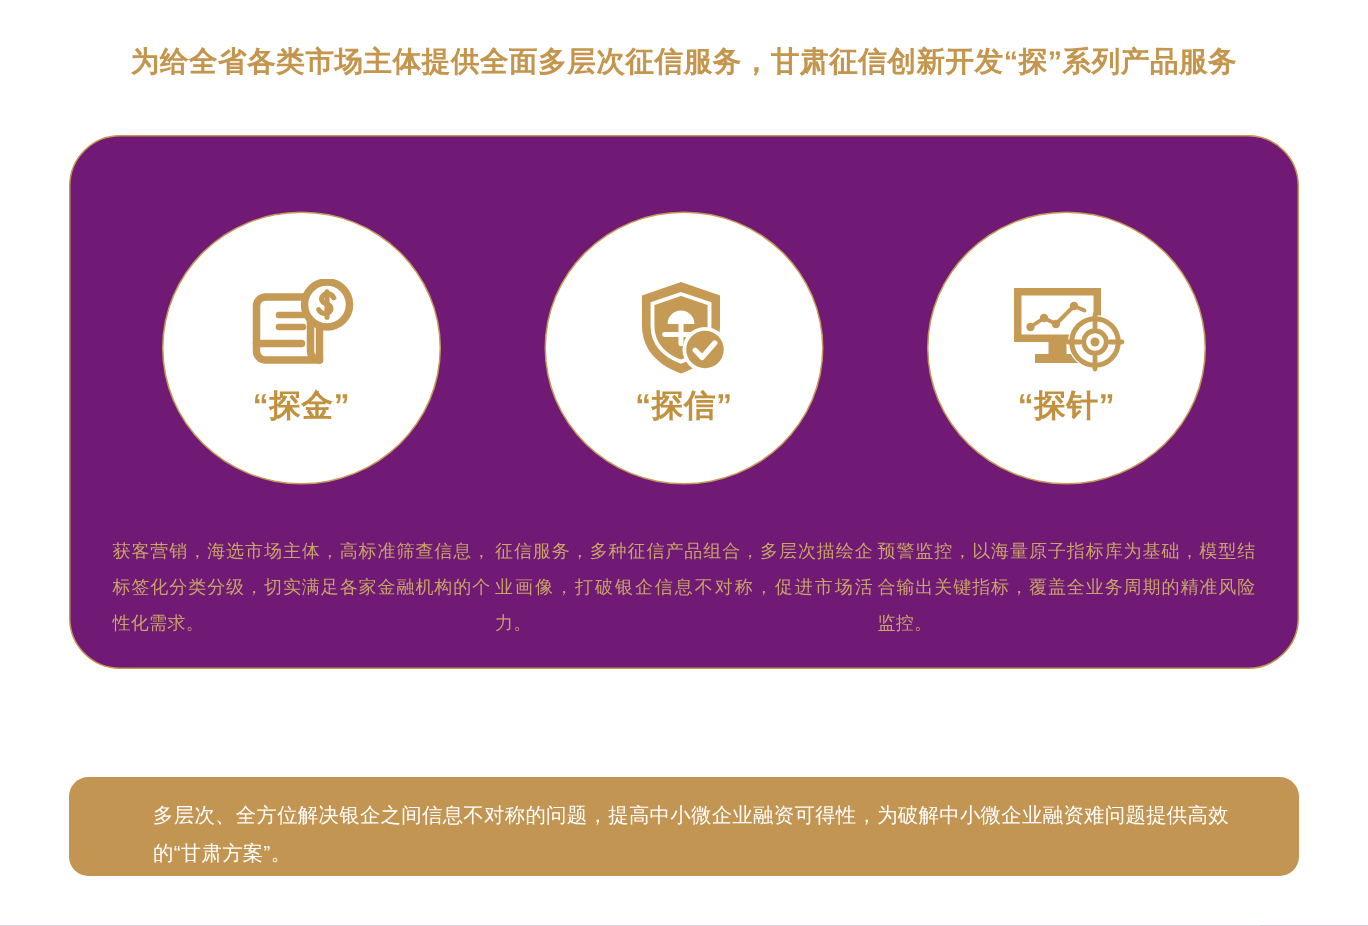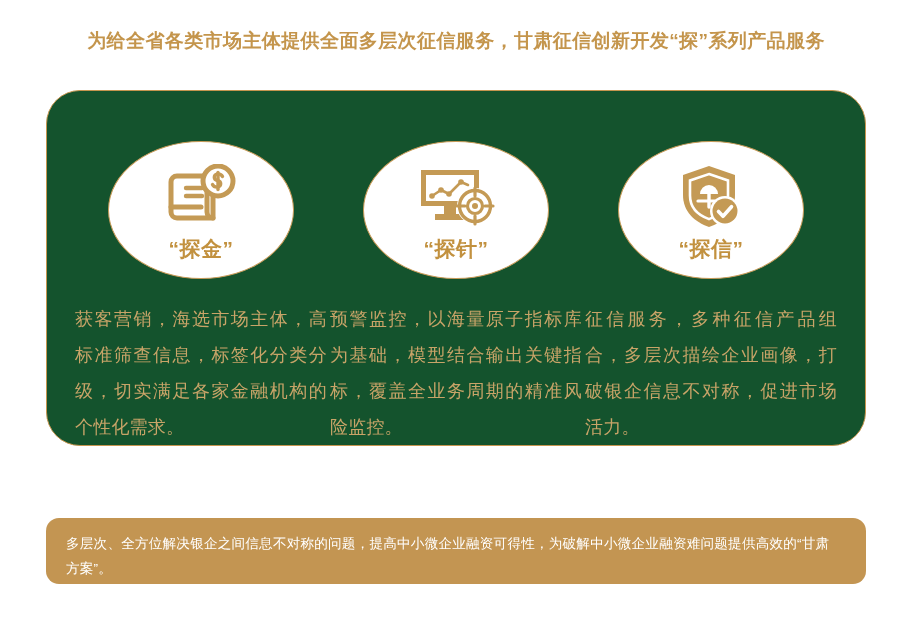--- a/index.html
+++ b/index.html
@@ -35,21 +35,21 @@
 
   
   .product-card {
     position: absolute;
     left: 46px;
     top: 90px;
     width: 820px;
     height: 356px;
     border: 1.3px solid #c6954f;
     border-radius: 34px;
-    background: #14532d;
+    background: #701a75;
   }
 
   .columns {
     position: absolute;
     left: 0; top: 0;
     width: 100%; height: 100%;
     display: flex;
     flex-direction: row;
     justify-content: space-between;
     padding: 0 28px;
@@ -89,40 +89,40 @@
   .circle-label {
     font-size: 21px;
     font-weight: bold;
     color: #c2913f;
     letter-spacing: 0.5px;
     line-height: 1;
   }
 
   
   .desc {
-    margin-top: 22px;
+    margin-top: 32px;
     width: 252px;
-    font-size: 18px;
+    font-size: 12px;
     line-height: 2.0;
     color: #c8a468;
     text-align: justify;
     text-justify: inter-ideograph;
     letter-spacing: 0.2px;
   }
 
   
   .summary-banner {
     position: absolute;
     left: 46px;
     top: 518px;
     width: 820px;
     height: 66px;
     background: #c39552;
     border-radius: 13px;
-    padding: 13px 32px 0 20px;
+    padding: 13px 32px 0 56px;
     color: #ffffff;
     font-size: 13.6px;
     line-height: 1.85;
     letter-spacing: 0.2px;
   }
 </style>
 </head>
 <body>
 
 <div id="page">
@@ -148,20 +148,43 @@
               <path d="M24 32 h16" stroke="#c49a55" stroke-width="4.4" stroke-linecap="round"></path>
 
               <circle cx="56" cy="17" r="15" stroke="#c49a55" stroke-width="5" fill="#ffffff"></circle>
               <path d="M56 8.5 v17" stroke="#c49a55" stroke-width="3.4" stroke-linecap="round"></path>
               <path d="M60.5 12.5 a5 4 0 0 0 -5 -2.6 a4.2 3.4 0 0 0 0 6.6 a4.2 3.4 0 0 1 0 6.6 a5 4 0 0 1 -5 -2.6" stroke="#c49a55" stroke-width="3.4" stroke-linecap="round" fill="none"></path>
             </svg>
           </div>
           <div class="circle-label">“探金”</div>
         </div>
         <div class="desc">获客营销，海选市场主体，高标准筛查信息，标签化分类分级，切实满足各家金融机构的个性化需求。</div>
+      </div>
+
+      <div class="column">
+        <div class="circle">
+          <div class="icon-wrap">
+            <svg width="72" height="68" viewBox="0 0 72 68" fill="none">
+
+              <path d="M34 3 L60 12 v20 c0 17 -12 27 -26 32 C20 59 8 49 8 32 V12 Z" fill="#c49a55"></path>
+
+              <path d="M34 11 L53 17.5 v15 c0 12.5 -9 20 -19 23.6 C24 52.5 15 45 15 32.5 v-15 Z" stroke="#ffffff" stroke-width="2.6" fill="none"></path>
+
+              <path d="M25 31 a9 9 0 0 1 18 0 z" fill="#ffffff"></path>
+              <path d="M34 27 v17" stroke="#ffffff" stroke-width="3.4" stroke-linecap="round"></path>
+              <path d="M23 38 h22" stroke="#ffffff" stroke-width="3.2" stroke-linecap="round"></path>
+
+              <circle cx="50" cy="48" r="15" fill="#ffffff"></circle>
+              <circle cx="50" cy="48" r="12.5" fill="#c49a55"></circle>
+              <path d="M43.5 48.5 l4.5 4.8 l8.5 -9.6" stroke="#ffffff" stroke-width="3.6" stroke-linecap="round" stroke-linejoin="round" fill="none"></path>
+            </svg>
+          </div>
+          <div class="circle-label">“探信”</div>
+        </div>
+        <div class="desc">征信服务，多种征信产品组合，多层次描绘企业画像，打破银企信息不对称，促进市场活力。</div>
       </div>
 
       <div class="column">
         <div class="circle">
           <div class="icon-wrap">
             <svg width="82" height="66" viewBox="0 0 82 66" fill="none">
 
               <path d="M6 6 h58 v36 h-58 z" fill="#c49a55"></path>
               <path d="M11 11 h48 v26 h-48 z" fill="#ffffff"></path>
 
@@ -179,41 +202,18 @@
               <circle cx="60" cy="42" r="7.5" stroke="#c49a55" stroke-width="3.2" fill="none"></circle>
               <circle cx="60" cy="42" r="3" fill="#c49a55"></circle>
               <path d="M60 24 v8 M60 52 v8 M42 42 h8 M70 42 h8" stroke="#c49a55" stroke-width="3.2" stroke-linecap="round"></path>
             </svg>
           </div>
           <div class="circle-label">“探针”</div>
         </div>
         <div class="desc">预警监控，以海量原子指标库为基础，模型结合输出关键指标，覆盖全业务周期的精准风险监控。</div>
       </div>
 
-      <div class="column">
-        <div class="circle">
-          <div class="icon-wrap">
-            <svg width="72" height="68" viewBox="0 0 72 68" fill="none">
-
-              <path d="M34 3 L60 12 v20 c0 17 -12 27 -26 32 C20 59 8 49 8 32 V12 Z" fill="#c49a55"></path>
-
-              <path d="M34 11 L53 17.5 v15 c0 12.5 -9 20 -19 23.6 C24 52.5 15 45 15 32.5 v-15 Z" stroke="#ffffff" stroke-width="2.6" fill="none"></path>
-
-              <path d="M25 31 a9 9 0 0 1 18 0 z" fill="#ffffff"></path>
-              <path d="M34 27 v17" stroke="#ffffff" stroke-width="3.4" stroke-linecap="round"></path>
-              <path d="M23 38 h22" stroke="#ffffff" stroke-width="3.2" stroke-linecap="round"></path>
-
-              <circle cx="50" cy="48" r="15" fill="#ffffff"></circle>
-              <circle cx="50" cy="48" r="12.5" fill="#c49a55"></circle>
-              <path d="M43.5 48.5 l4.5 4.8 l8.5 -9.6" stroke="#ffffff" stroke-width="3.6" stroke-linecap="round" stroke-linejoin="round" fill="none"></path>
-            </svg>
-          </div>
-          <div class="circle-label">“探信”</div>
-        </div>
-        <div class="desc">征信服务，多种征信产品组合，多层次描绘企业画像，打破银企信息不对称，促进市场活力。</div>
-      </div>
-
     </div>
   </div>
 
   <div class="summary-banner">多层次、全方位解决银企之间信息不对称的问题，提高中小微企业融资可得性，为破解中小微企业融资难问题提供高效的“甘肃方案”。</div>
 
 </div>
 
 </body></html>

